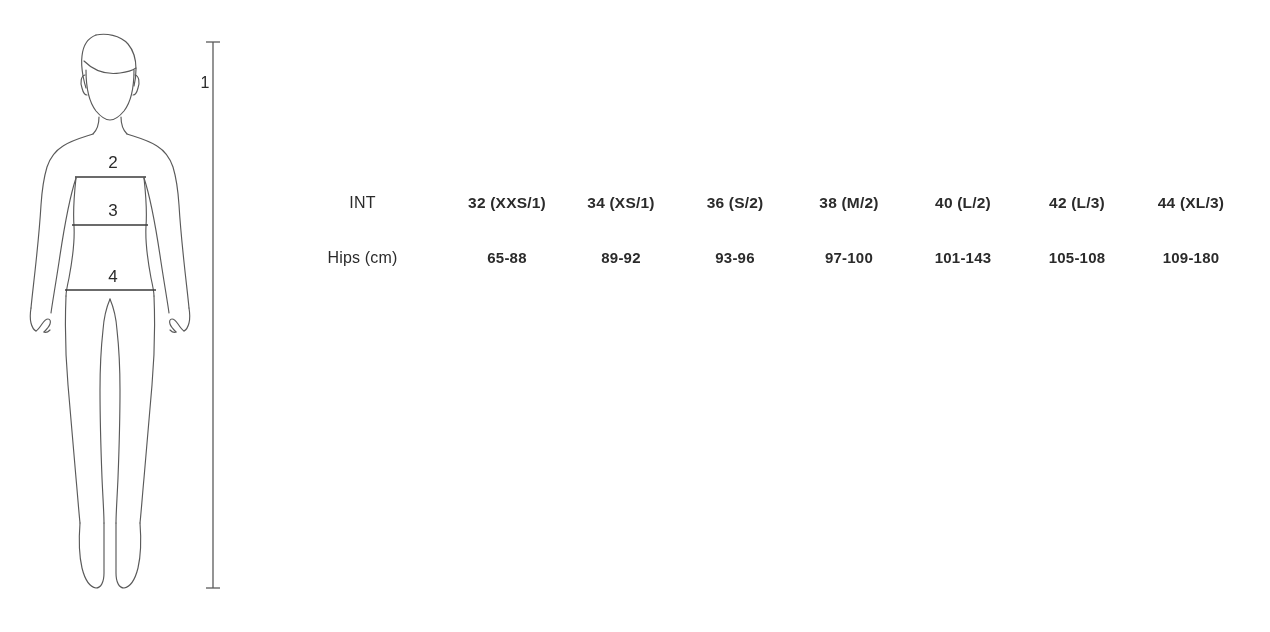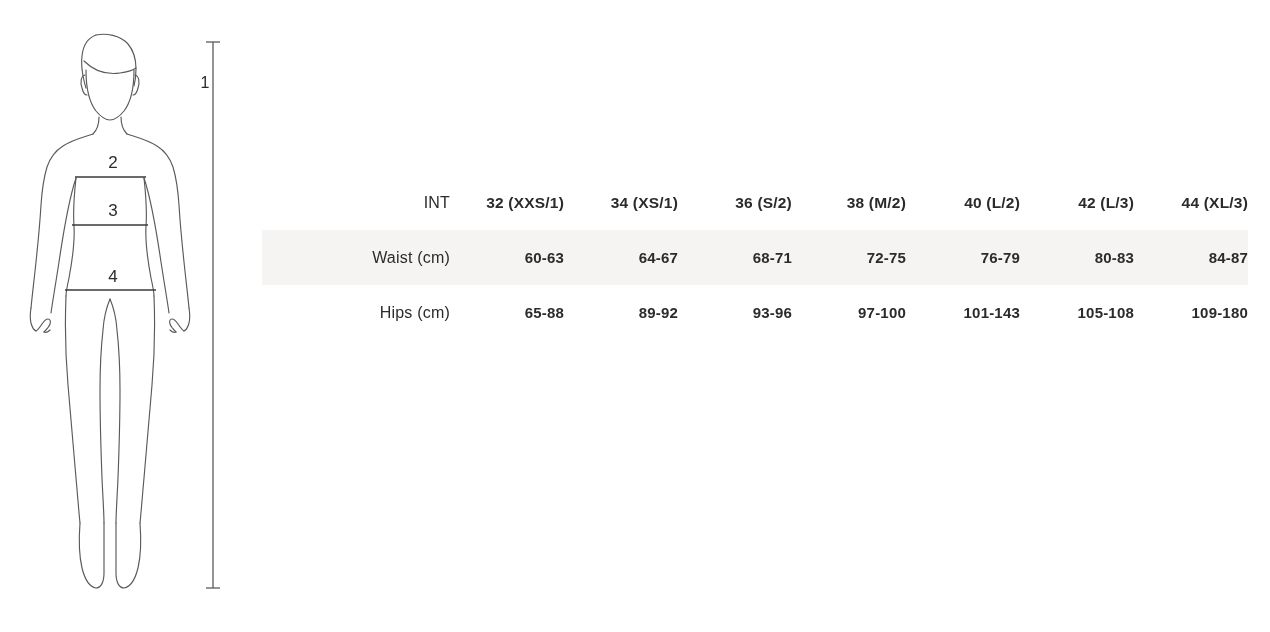--- a/index.html
+++ b/index.html
@@ -41,21 +41,21 @@
     table-layout: fixed;
   }
   #size-table tr {
     height: 55px;
   }
   #size-table tr.striped {
     background: #f5f4f3;
   }
   #size-table th,
   #size-table td {
-    text-align: right;
+    text-align: center;
     vertical-align: middle;
     font-weight: 400;
     font-size: 15.5px;
     letter-spacing: 0.2px;
     color: #2b2b2b;
     padding: 0;
     border: none;
   }
   #size-table th {
     font-size: 16px;
@@ -169,30 +169,20 @@
       <th class="val-col">32 (XXS/1)</th>
       <th class="val-col">34 (XS/1)</th>
       <th class="val-col">36 (S/2)</th>
       <th class="val-col">38 (M/2)</th>
       <th class="val-col">40 (L/2)</th>
       <th class="val-col">42 (L/3)</th>
       <th class="val-col">44 (XL/3)</th>
     </tr>
   </thead>
   <tbody>
-    <tr class="striped">
-      <td class="label-col">Waist (cm)</td>
-      <td class="val-col">60-63</td>
-      <td class="val-col">64-67</td>
-      <td class="val-col">68-71</td>
-      <td class="val-col">72-75</td>
-      <td class="val-col">76-79</td>
-      <td class="val-col">80-83</td>
-      <td class="val-col">84-87</td>
-    </tr>
     <tr>
       <td class="label-col">Hips (cm)</td>
       <td class="val-col">65-88</td>
       <td class="val-col">89-92</td>
       <td class="val-col">93-96</td>
       <td class="val-col">97-100</td>
       <td class="val-col">101-143</td>
       <td class="val-col">105-108</td>
       <td class="val-col">109-180</td>
     </tr>

